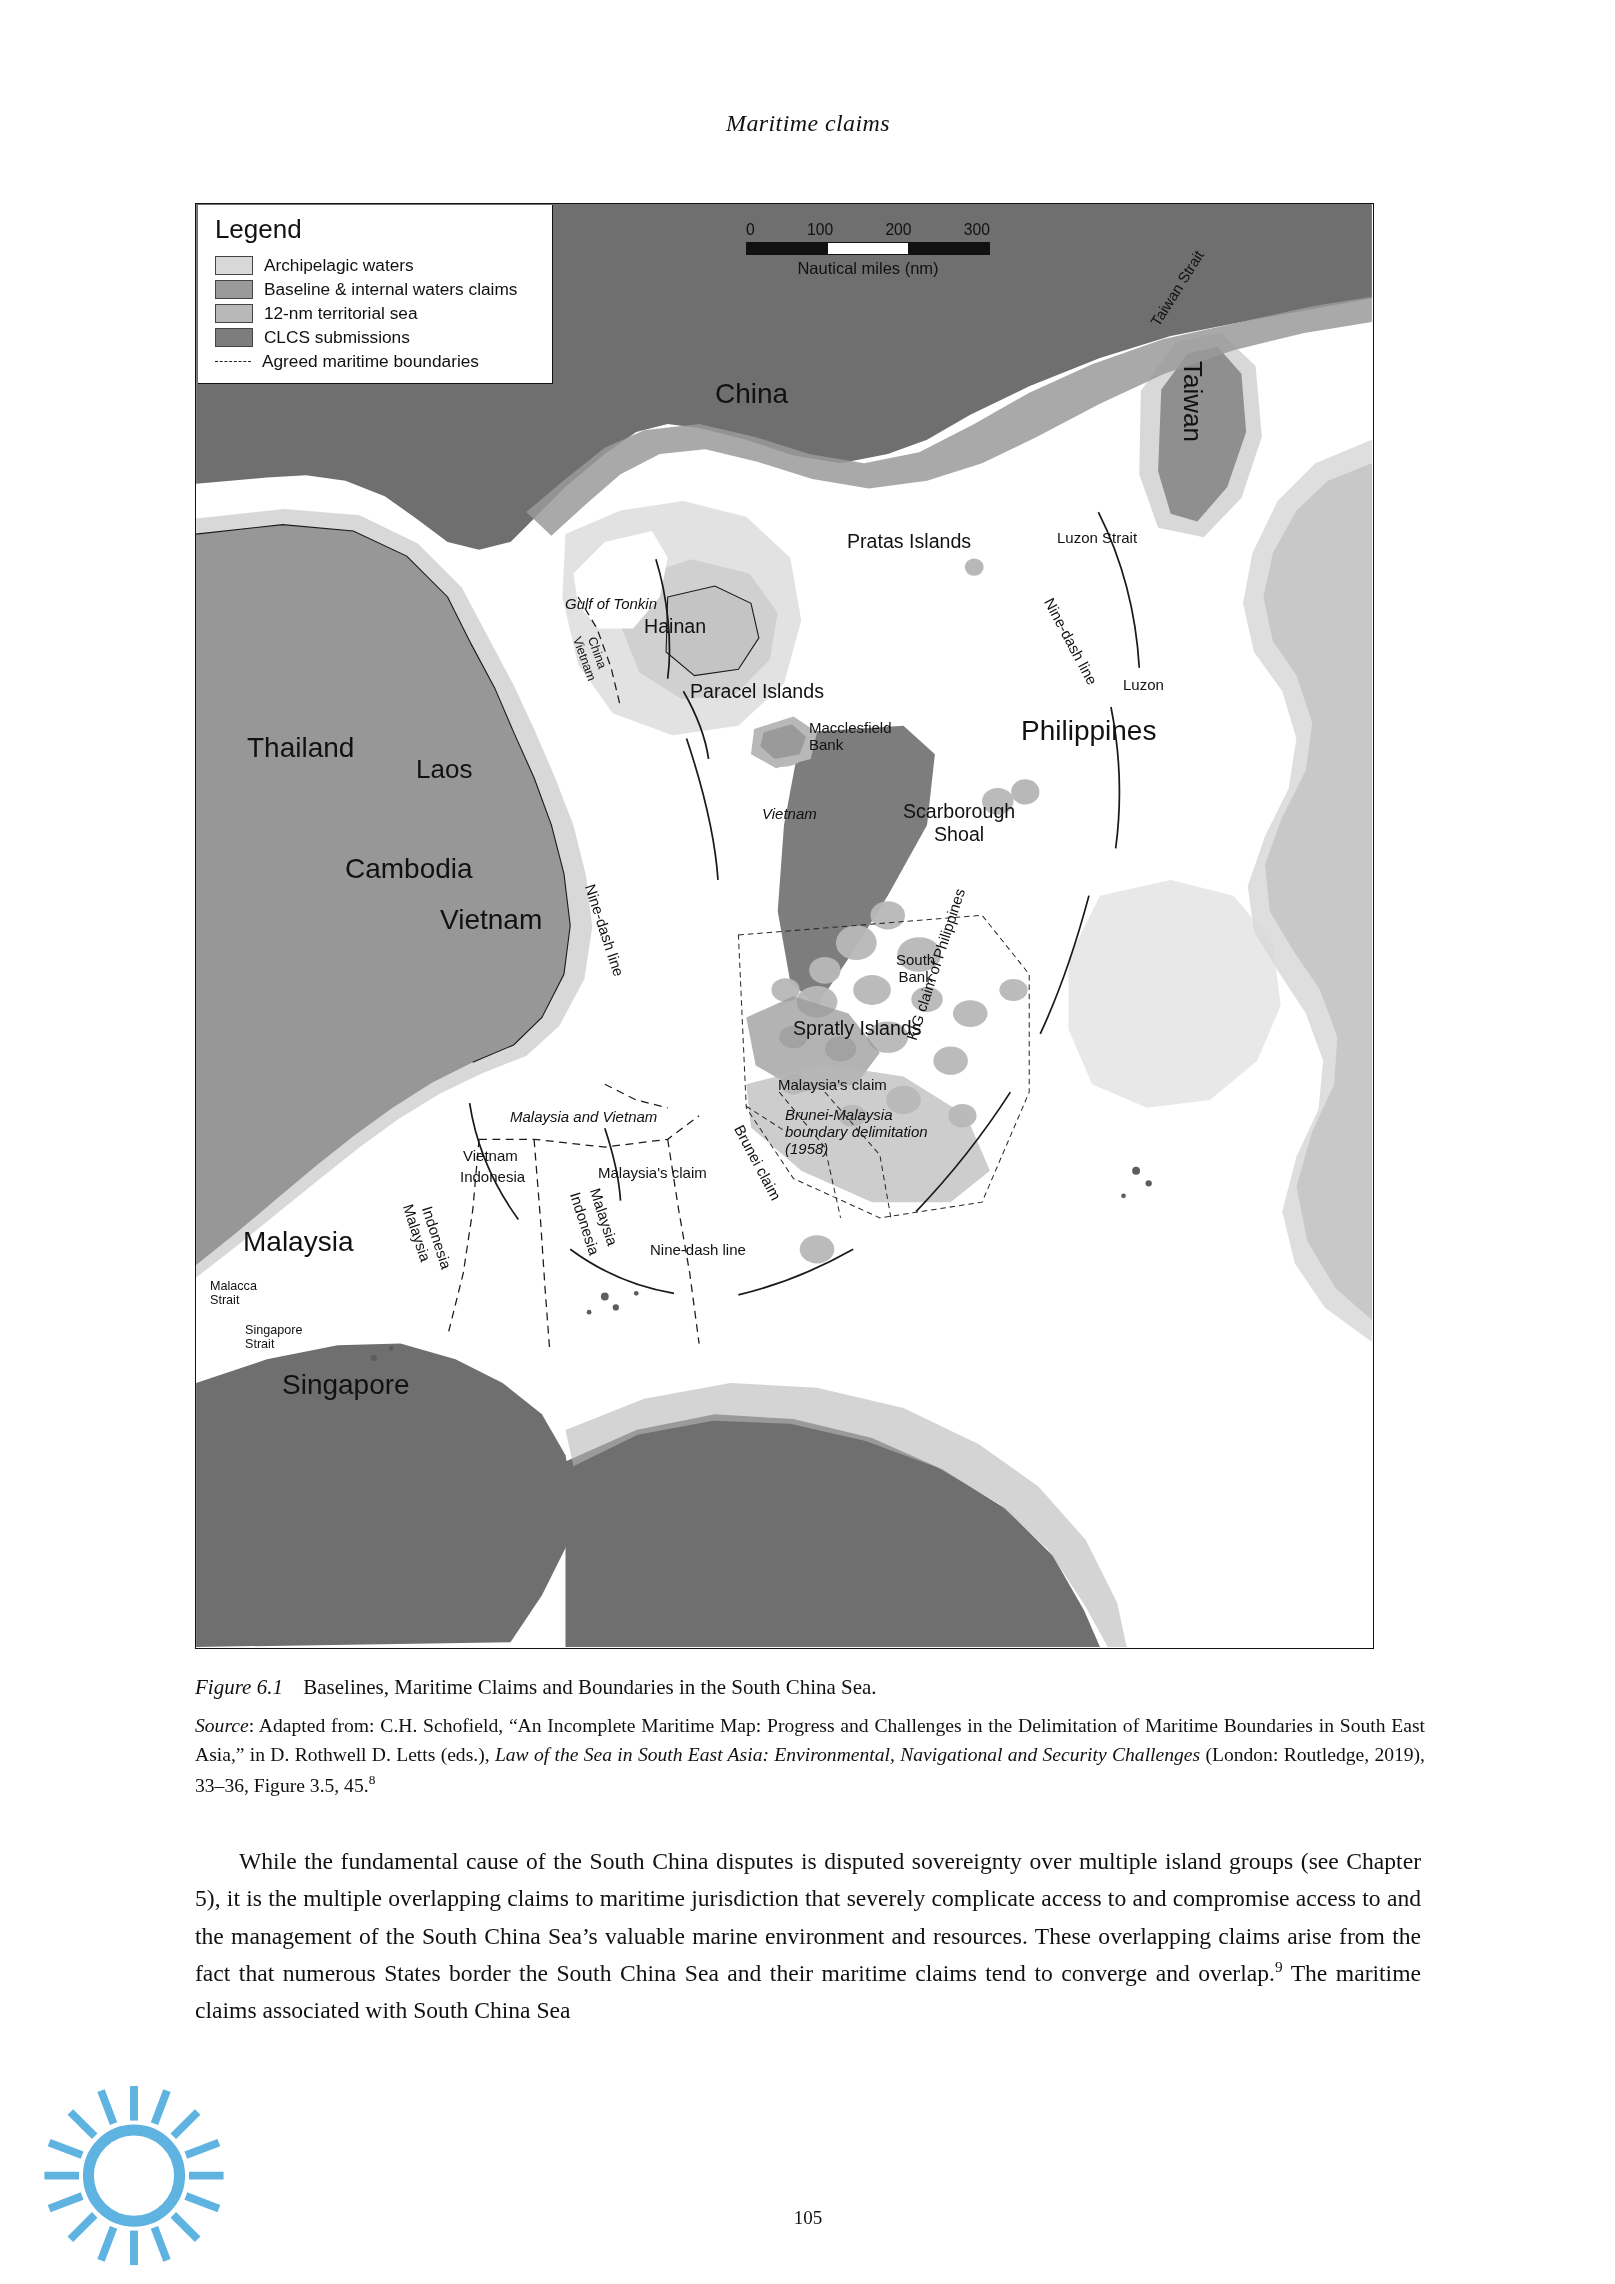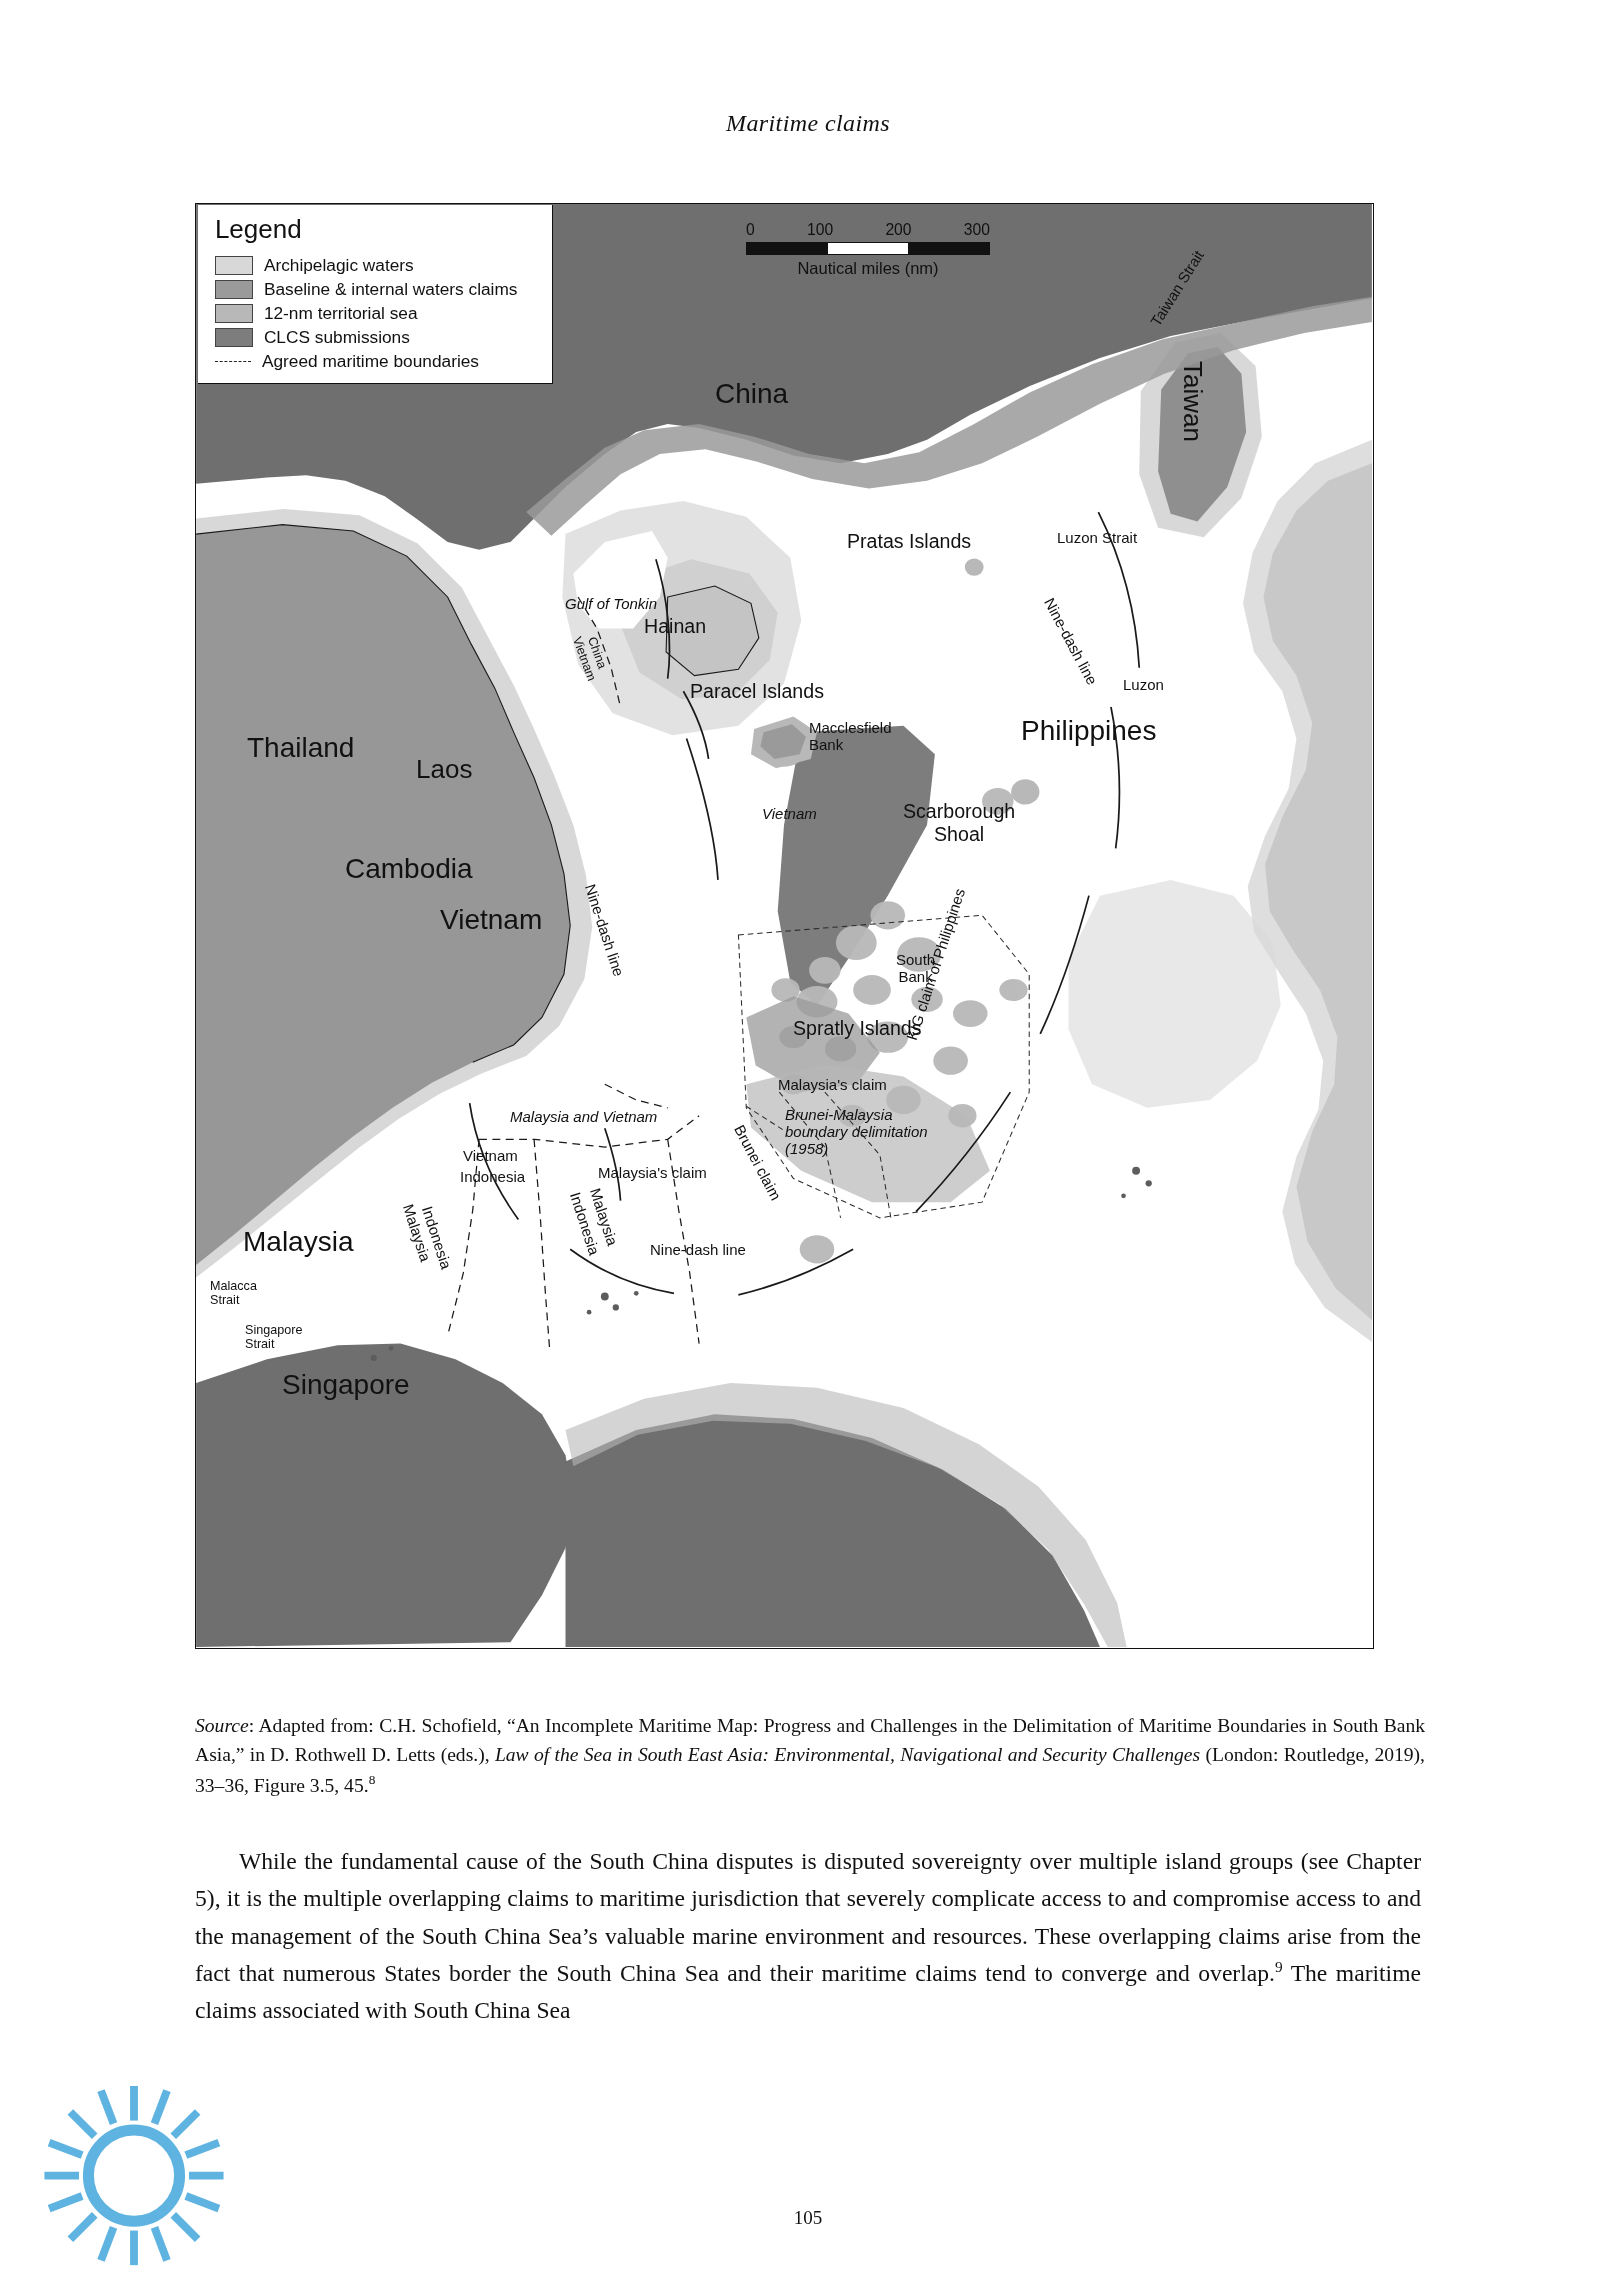--- a/index.html
+++ b/index.html
@@ -444,23 +444,26 @@
       <div class="map-label lbl-country-b" style="left:47px; top:1022px;">Malaysia</div>
       <div class="map-label lbl-tiny" style="left:14px; top:1075px; white-space:pre;">Malacca
 Strait</div>
       <div class="map-label lbl-tiny" style="left:49px; top:1119px; white-space:pre;">Singapore
 Strait</div>
       <div class="map-label lbl-country-b" style="left:86px; top:1165px;">Singapore</div>
 
     </div>
   </div>
 
+  <div class="caption">
+    <span class="fig-no">Figure 6.1</span><span class="fig-gap"></span><span>Baselines, Maritime Claims and Boundaries in the South China Sea.</span>
+  </div>
 
   <div class="source">
-    <i>Source</i><span>: Adapted from: C.H. Schofield, “An Incomplete Maritime Map: Progress and Challenges in the Delimitation of Maritime Boundaries in South Bank Asia,” in D. Rothwell D. Letts (eds.), </span><i>Law of the Sea in South East Asia: Environmental, Navigational and Security Challenges</i><span> (London: Routledge, 2019), 33–36, Figure 3.5, 45.</span><sup>8</sup>
+    <i>Source</i><span>: Adapted from: C.H. Schofield, “An Incomplete Maritime Map: Progress and Challenges in the Delimitation of Maritime Boundaries in South East Asia,” in D. Rothwell D. Letts (eds.), </span><i>Law of the Sea in South East Asia: Environmental, Navigational and Security Challenges</i><span> (London: Routledge, 2019), 33–36, Figure 3.5, 45.</span><sup>8</sup>
   </div>
 
   <div class="body-text">
     <span>While the fundamental cause of the South China disputes is disputed sovereignty over multiple island groups (see Chapter 5), it is the multiple overlapping claims to maritime jurisdiction that severely complicate access to and compromise access to and the management of the South China Sea’s valuable marine environment and resources. These overlapping claims arise from the fact that numerous States border the South China Sea and their maritime claims tend to converge and overlap.</span><sup>9</sup><span> The maritime claims associated with South China Sea</span>
   </div>
 
   <div class="page-no">105</div>
 
   <div class="watermark">
     <svg width="236" height="209" viewBox="0 0 300 266" style="position:absolute;left:15.7px;top:0;">

